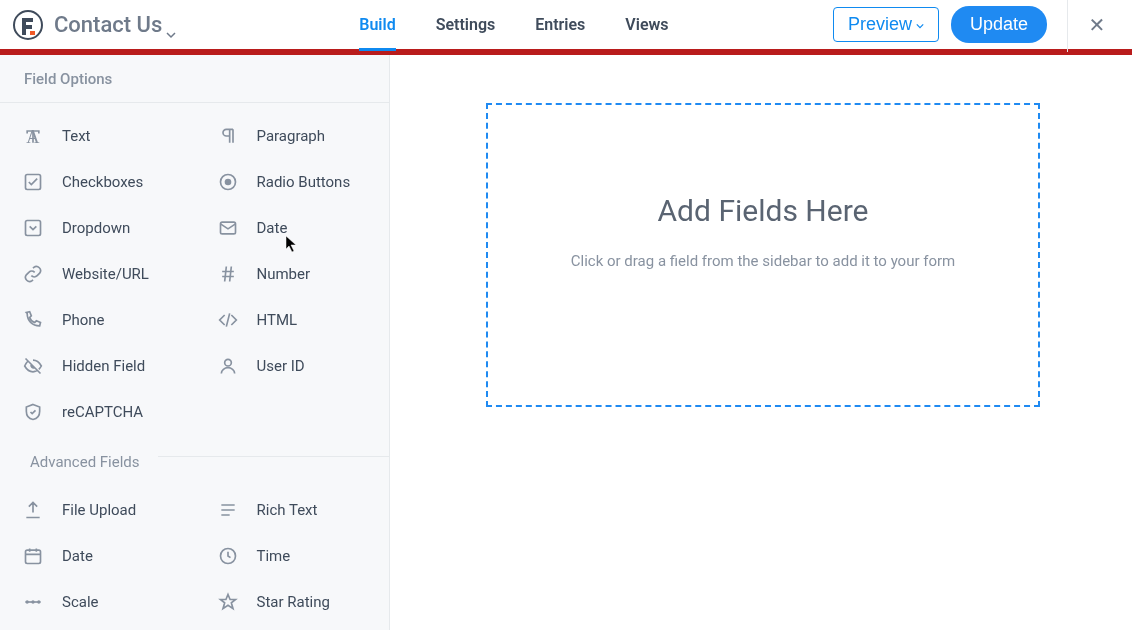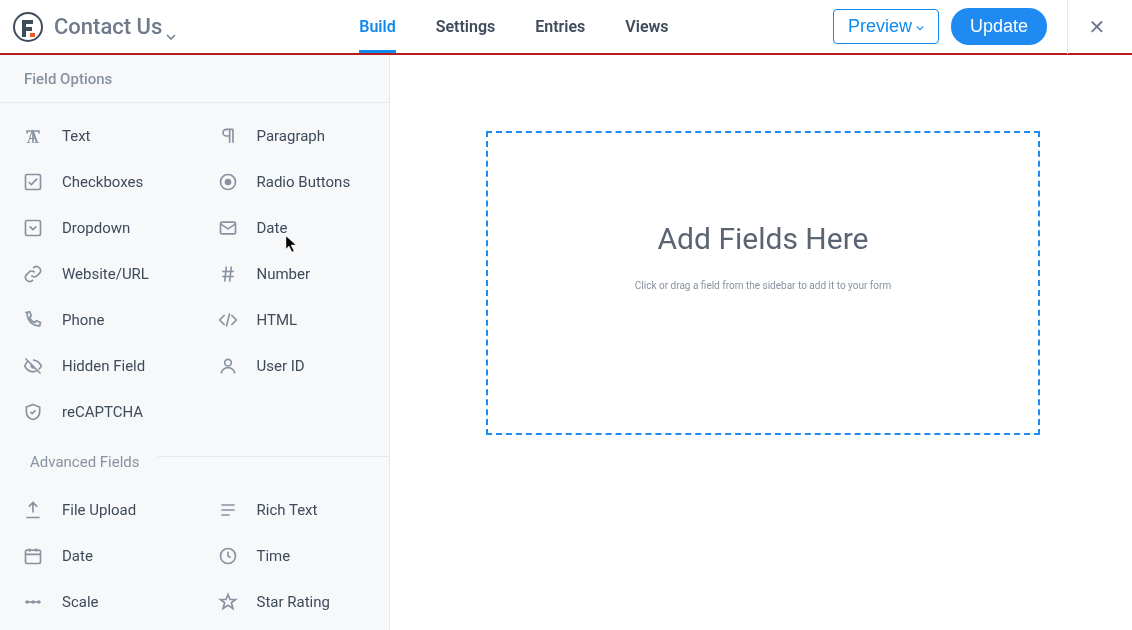--- a/index.html
+++ b/index.html
@@ -12,21 +12,21 @@
     height: 630px;
     overflow: hidden;
     position: relative;
   }
 
   
   .header {
     height: 55px;
     display: flex;
     align-items: center;
-    border-bottom: 2px solid #b91c1c;
+    border-bottom: 6px solid #b91c1c;
     padding: 0 20px 0 12px;
   }
   .logo {
     width: 32px; height: 32px;
     display: flex; align-items: center; justify-content: center;
     margin-right: 10px;
   }
   .form-title {
     font-size: 22px;
     color: #6f7a8a;
@@ -173,38 +173,38 @@
   }
 
   
   .canvas {
     flex: 1;
     position: relative;
   }
   .dropzone {
     position: absolute;
     left: 96px;
-    top: 76px;
+    top: 48px;
     width: 554px;
     height: 304px;
     border: 2px dashed #1f8af2;
     display: flex;
     flex-direction: column;
     align-items: center;
     justify-content: flex-start;
     padding-top: 88px;
   }
   .dropzone h1 {
     font-size: 30px;
     font-weight: 400;
     color: #5a6472;
     margin-bottom: 24px;
   }
   .dropzone p {
-    font-size: 10px;
+    font-size: 15px;
     color: #8892a0;
   }
 
   .cursor {
     position: absolute;
     left: 285px;
     top: 235px;
     width: 14px;
     height: 18px;
     pointer-events: none;

